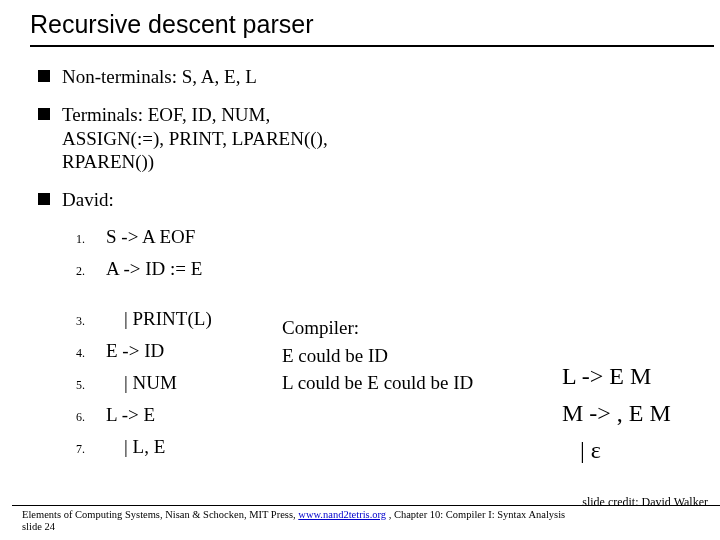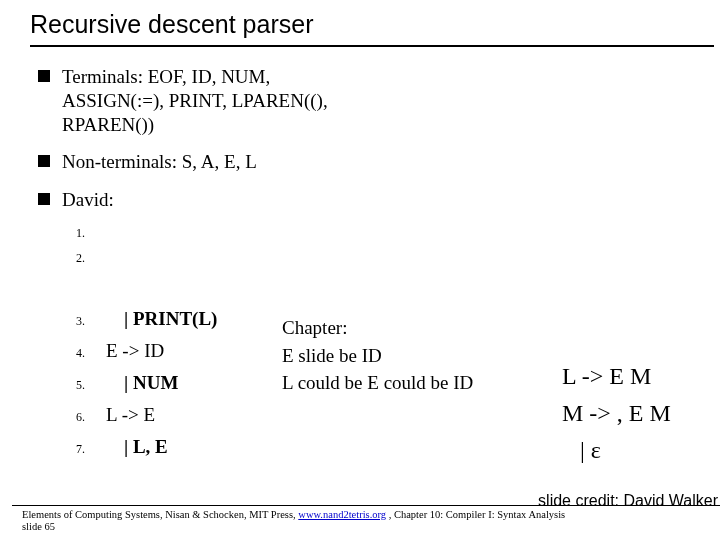--- a/index.html
+++ b/index.html
@@ -7,58 +7,60 @@
   .slide { width: 720px; height: 540px; position: relative; padding: 10px 18px 0 18px; margin-left: 12px; }
   .title { font-family: Arial, Helvetica, sans-serif; font-size: 25px; font-weight: 400; color: #000; padding-bottom: 6px; border-bottom: 2px solid #000; margin-bottom: 18px; }
   .bullets { padding-left: 8px; }
   .bullet { display: flex; align-items: flex-start; margin-bottom: 14px; font-size: 19px; line-height: 1.25; }
   .sq { width: 12px; height: 12px; background: #000; flex-shrink: 0; margin-right: 12px; margin-top: 5px; }
   .btext { max-width: 300px; }
   .rules-list { padding-left: 46px; }
   .rule-row { display: flex; align-items: baseline; margin-bottom: 10px; font-size: 19px; }
   .rnum { width: 30px; font-size: 12px; }
   .rtxt { }
-  .indent { padding-left: 18px; font-weight: bold; }
+  .indent { padding-left: 18px; }
   .columns { position: absolute; left: 0; top: 308px; width: 720px; height: 175px; }
   .col-left { position: absolute; left: 64px; top: 0; width: 200px; }
   .col-mid { position: absolute; left: 270px; top: 6px; width: 240px; font-size: 19px; line-height: 1.45; color: #000; }
   .col-right { position: absolute; left: 550px; top: 50px; width: 160px; font-size: 24px; line-height: 1.55; }
   .eps { font-family: "Times New Roman", serif; }
-  .credit { position: absolute; right: 14px; bottom: 30px; font-size: 16px; font-family: Liberation Sans, sans-serif; }
+  .credit { position: absolute; right: 24px; bottom: 30px; font-size: 12px; font-family: Liberation Serif, serif; }
   .footer { position: absolute; left: 0; bottom: 0; width: 720px; border-top: 1px solid #000; padding: 3px 10px 6px 10px; font-size: 10.5px; font-family: Georgia, serif; line-height: 1.2; }
   .footer a { color: #0000cc; text-decoration: underline; }
 </style>
 </head>
 <body>
 
 <div class="slide">
 
   <div class="title">Recursive descent parser</div>
 
   <div class="bullets">
     <div class="bullet">
       <div class="sq"></div>
-      <div class="btext">Terminals: EOF, ID, NUM, ASSIGN(:=), PRINT, LPAREN((), RPAREN())</div>
+      <div class="btext">Non-terminals: S, A, E, L</div>
     </div>
     <div class="bullet">
       <div class="sq"></div>
-      <div class="btext">Non-terminals: S, A, E, L</div>
+      <div class="btext">Terminals: EOF, ID, NUM, ASSIGN(:=), PRINT, LPAREN((), RPAREN())</div>
     </div>
     <div class="bullet">
       <div class="sq"></div>
       <div class="btext">David:</div>
     </div>
   </div>
 
   <div class="rules-list">
     <div class="rule-row">
       <div class="rnum">1.</div>
+      <div class="rtxt">S -&gt; A EOF</div>
     </div>
     <div class="rule-row">
       <div class="rnum">2.</div>
+      <div class="rtxt">A -&gt; ID := E</div>
     </div>
   </div>
 
   <div class="columns">
     <div class="col-left">
       <div class="rule-row">
         <div class="rnum">3.</div>
         <div class="rtxt indent">| PRINT(L)</div>
       </div>
       <div class="rule-row">
@@ -73,32 +75,32 @@
         <div class="rnum">6.</div>
         <div class="rtxt">L -&gt; E</div>
       </div>
       <div class="rule-row">
         <div class="rnum">7.</div>
         <div class="rtxt indent">| L, E</div>
       </div>
     </div>
 
     <div class="col-mid">
-      <div>Chapter:</div>
-      <div>E slide be ID</div>
+      <div>Compiler:</div>
+      <div>E could be ID</div>
       <div>L could be E could be ID</div>
     </div>
 
     <div class="col-right">
       <div>L -&gt; E M</div>
       <div>M -&gt; , E M</div>
       <div class="eps" style="white-space:pre;">   | ε</div>
     </div>
   </div>
 
   <div class="credit">slide credit: David Walker</div>
 
   <div class="footer">
     <span>Elements of Computing Systems, Nisan &amp; Schocken, MIT Press, </span><a href="#">www.nand2tetris.org</a><span> , Chapter 10: Compiler I: Syntax Analysis</span><br>
-    <span>slide 65</span>
+    <span>slide 24</span>
   </div>
 
 </div>
 
 </body></html>

